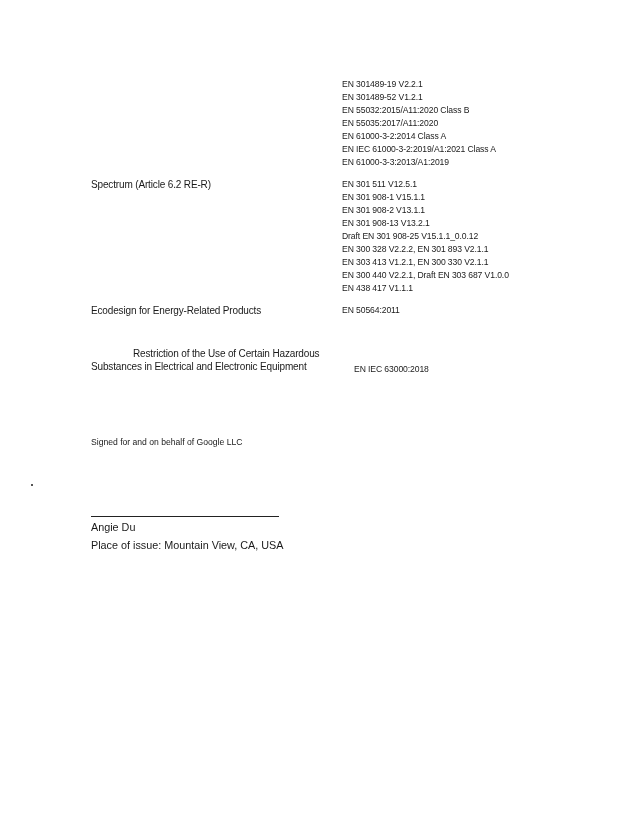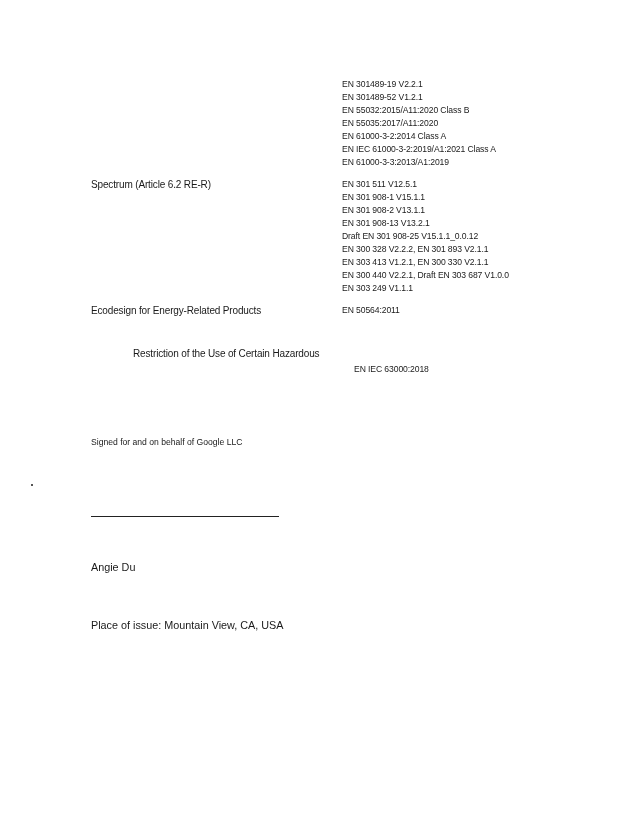--- a/index.html
+++ b/index.html
@@ -7,21 +7,21 @@
          font-family: "Liberation Sans", "DejaVu Sans", sans-serif; color: #1a1a1a; }
   .page { position: absolute; left: 0; top: 0; width: 634px; height: 818px; background: #fff; }
   .std-list { position: absolute; left: 318px; margin: 0; padding: 0; list-style: none;
               font-size: 8.6px; line-height: 13px; letter-spacing: -0.1px; }
   .std-list li { white-space: nowrap; padding-left: 24px; }
   .label { position: absolute; left: 91px; font-size: 10px; line-height: 13px; font-weight: normal;
            letter-spacing: -0.15px; white-space: nowrap; }
   .small { position: absolute; left: 91px; font-size: 8.6px; line-height: 13px; white-space: nowrap; }
   .sig-line { position: absolute; left: 91px; top: 516px; width: 188px; border-top: 1px solid #222; }
   .sig-block { position: absolute; left: 91px; top: 519px; font-size: 10.8px; line-height: 17.5px; }
-  .sig-block div { white-space: nowrap; margin-top: 40px; }
+  .sig-block div { white-space: nowrap; }
   .tick { position: absolute; left: 31px; top: 484px; width: 2px; height: 2px; background: #555; }
 </style>
 </head>
 <body>
 
 <div class="page">
 
   <ul class="std-list" style="top:78px;">
     <li>EN 301489-19 V2.2.1</li>
     <li>EN 301489-52 V1.2.1</li>
@@ -35,29 +35,30 @@
   <div class="label" style="top:178px;">Spectrum (Article 6.2 RE-R)</div>
   <ul class="std-list" style="top:178px;">
     <li>EN 301 511 V12.5.1</li>
     <li>EN 301 908-1 V15.1.1</li>
     <li>EN 301 908-2 V13.1.1</li>
     <li>EN 301 908-13 V13.2.1</li>
     <li>Draft EN 301 908-25 V15.1.1_0.0.12</li>
     <li>EN 300 328 V2.2.2, EN 301 893 V2.1.1</li>
     <li>EN 303 413 V1.2.1, EN 300 330 V2.1.1</li>
     <li>EN 300 440 V2.2.1, Draft EN 303 687 V1.0.0</li>
-    <li>EN 303 249 V1.1.1</li>
+    <li>EN 438 417 V1.1.1</li>
   </ul>
 
   <div class="label" style="top:304px;">Ecodesign for Energy-Related Products</div>
   <ul class="std-list" style="top:304px;">
     <li>EN 50564:2011</li>
   </ul>
 
   <div class="label" style="top:347px;padding-left:42px;">Restriction of the Use of Certain Hazardous</div>
+  <div class="label" style="top:360px;">Substances in Electrical and Electronic Equipment</div>
   <ul class="std-list" style="top:363px;margin-left:12px;">
     <li>EN IEC 63000:2018</li>
   </ul>
 
   <div class="small" style="top:436px;">Signed for and on behalf of Google LLC</div>
 
   <div class="tick"></div>
 
   <div class="sig-line"></div>
 

